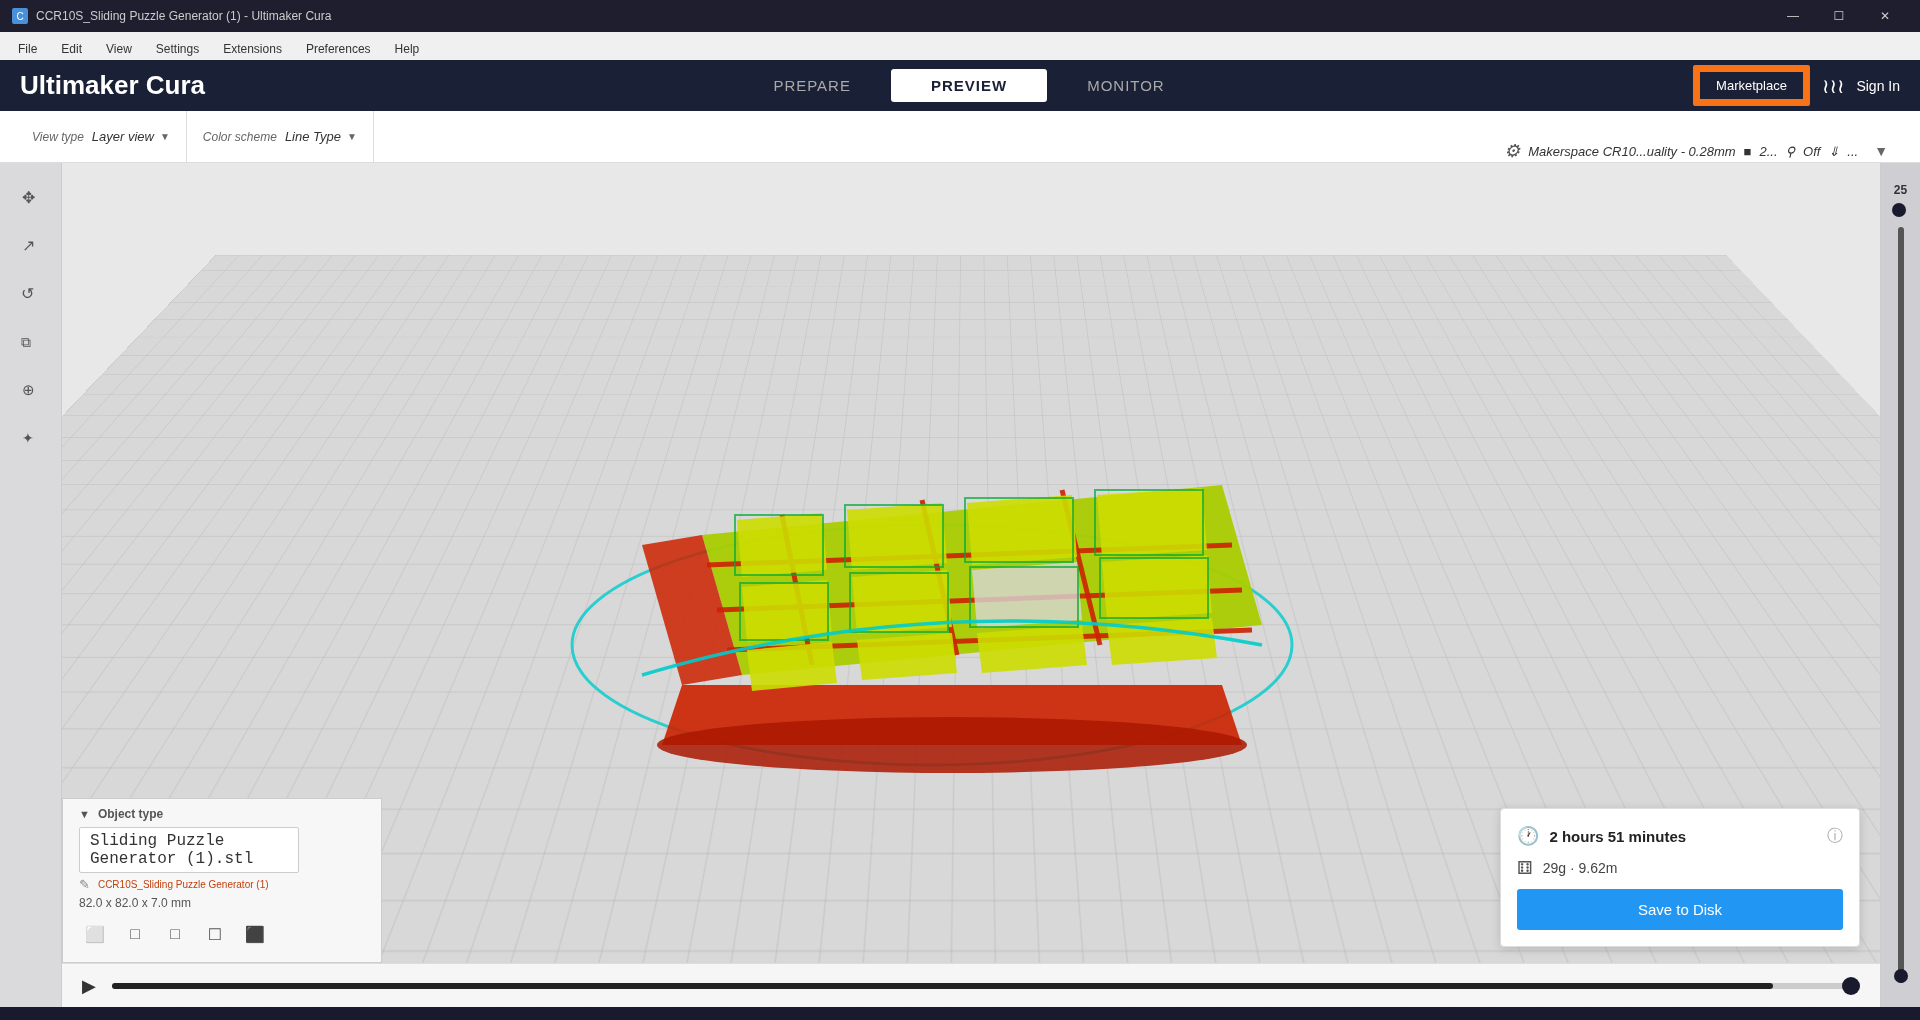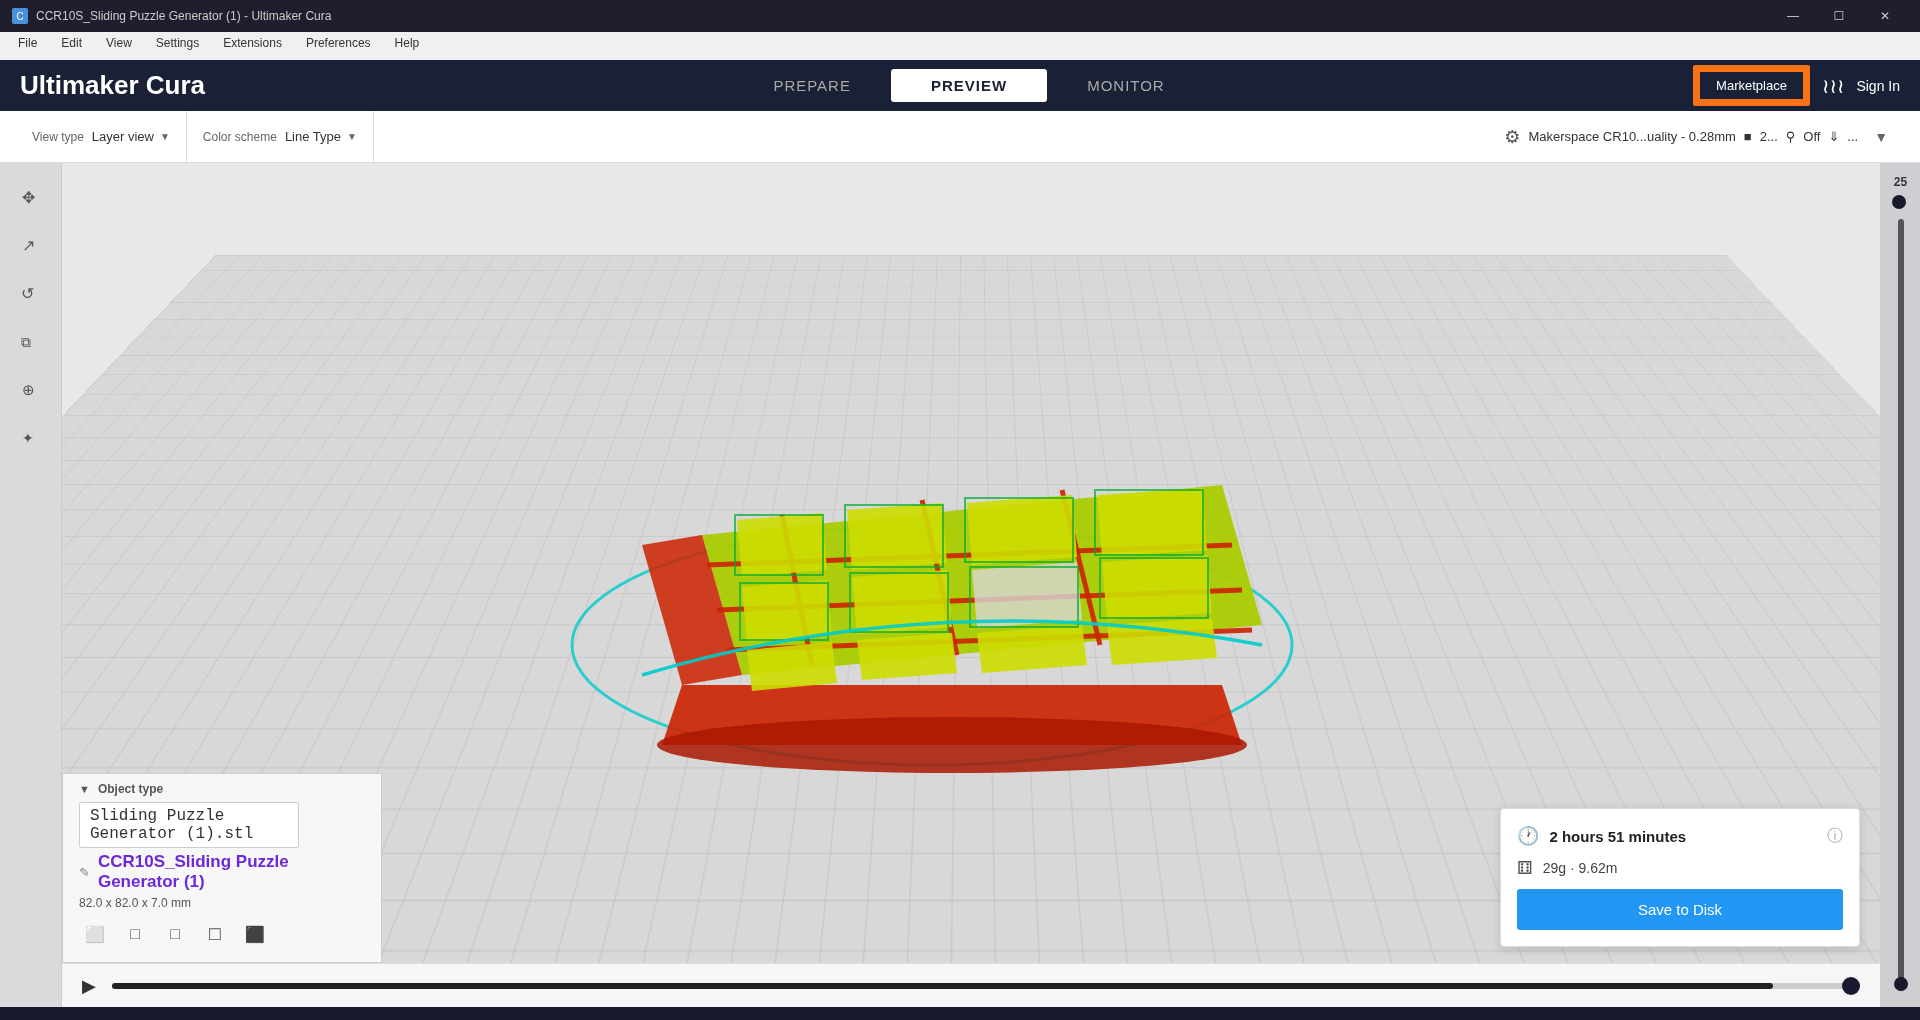--- a/index.html
+++ b/index.html
@@ -17,21 +17,21 @@
     #titlebar .window-icon { width: 16px; height: 16px; background: #4a90d9; border-radius: 2px; font-size: 10px; display: flex; align-items: center; justify-content: center; color: white; }
     #titlebar .title-text { color: #ccc; font-size: 12px; flex: 1; }
     #titlebar .win-controls { display: flex; gap: 0; }
     #titlebar .win-btn { width: 46px; height: 32px; display: flex; align-items: center; justify-content: center; color: #ccc; font-size: 12px; cursor: pointer; }
 
     
     #menubar {
       height: 28px;
       background: #f0f0f0;
       display: flex;
-      align-items: flex-start;
+      align-items: flex-end;
       padding: 0 8px;
       gap: 4px;
     }
     #menubar .menu-item { padding: 4px 10px; font-size: 12px; color: #333; cursor: pointer; border-radius: 2px; }
 
     
     #header {
       height: 51px;
       background: #1a2035;
       display: flex;
@@ -47,23 +47,24 @@
     .marketplace-btn { border: 7px solid #f97316; color: white; padding: 6px 16px; font-size: 13px; cursor: pointer; background: transparent; border-radius: 2px; }
     .grid-icon { color: white; font-size: 20px; cursor: pointer; }
     .signin-btn { color: white; font-size: 14px; cursor: pointer; }
 
     
     #toolbar {
       height: 52px;
       background: white;
       border-bottom: 1px solid #ddd;
       display: flex;
-      align-items: center;
+      align-items: flex-end;
       padding: 0 16px;
       gap: 0;
+      font-style: italic;
     }
     .toolbar-group { display: flex; align-items: center; gap: 8px; padding: 0 16px; border-right: 1px solid #ddd; height: 100%; }
     .toolbar-label { font-size: 12px; color: #666; }
     .toolbar-value { font-size: 13px; color: #333; font-weight: 500; }
     .dropdown-arrow { color: #666; font-size: 10px; }
     .toolbar-dropdown { display: flex; align-items: center; gap: 6px; cursor: pointer; }
     .toolbar-right { display: flex; align-items: center; gap: 16px; padding: 0 16px; flex: 1; justify-content: flex-end; }
     .printer-info { display: flex; align-items: center; gap: 8px; font-size: 13px; color: #333; }
     .printer-icon { font-size: 18px; color: #555; }
     .expand-arrow { color: #666; font-size: 14px; cursor: pointer; }
@@ -125,39 +126,39 @@
       position: absolute;
       top: 50%; left: 50%;
       transform: translate(-55%, -50%);
     }
 
     
     #layer-slider {
       width: 40px;
       background: rgba(240,240,240,0.85);
       display: flex; flex-direction: column; align-items: center;
-      padding: 12px 0;
+      padding: 20px 0;
       border-left: 1px solid #ccc;
       gap: 6px;
       justify-content: space-between;
     }
     .layer-num { font-size: 12px; color: #333; font-weight: 600; }
     .slider-track {
       width: 6px; flex: 1; background: #555; border-radius: 3px; position: relative; margin: 4px 0;
       cursor: pointer;
     }
     .slider-thumb-top { width: 14px; height: 14px; background: #1a1a2e; border-radius: 50%; margin-left: -4px; }
     .slider-thumb-bot { width: 14px; height: 14px; background: #1a1a2e; border-radius: 50%; position: absolute; bottom: 0; left: -4px; }
     #object-list-header { display: flex; align-items: center; gap: 8px; margin-bottom: 6px; }
     .collapse-arrow { color: #555; font-size: 11px; cursor: pointer; }
     .object-list-label { font-size: 12px; color: #555; font-weight: 600; }
     .object-name-box { background: white; border: 1px solid #ccc; padding: 4px 10px; font-size: 16px; color: #333; width: 220px; border-radius: 2px; font-family: Liberation Mono, monospace; }
     .object-row { display: flex; align-items: center; gap: 8px; margin-bottom: 4px; }
     .edit-icon { font-size: 13px; color: #888; }
-    .object-subname { font-size: 17px; color: #6d28d9; font-weight: bold; }
+    .object-subname { font-size: 10px; color: #c2410c; }
     .dimensions { font-size: 12px; color: #555; margin-top: 2px; }
 
     
     #playback-bar {
       position: absolute;
       bottom: 0; left: 62px; right: 40px;
       height: 44px;
       display: flex; align-items: center; padding: 0 20px; gap: 16px;
       background: rgba(248,248,248,0.95);
       border-top: 1px solid #ddd;

